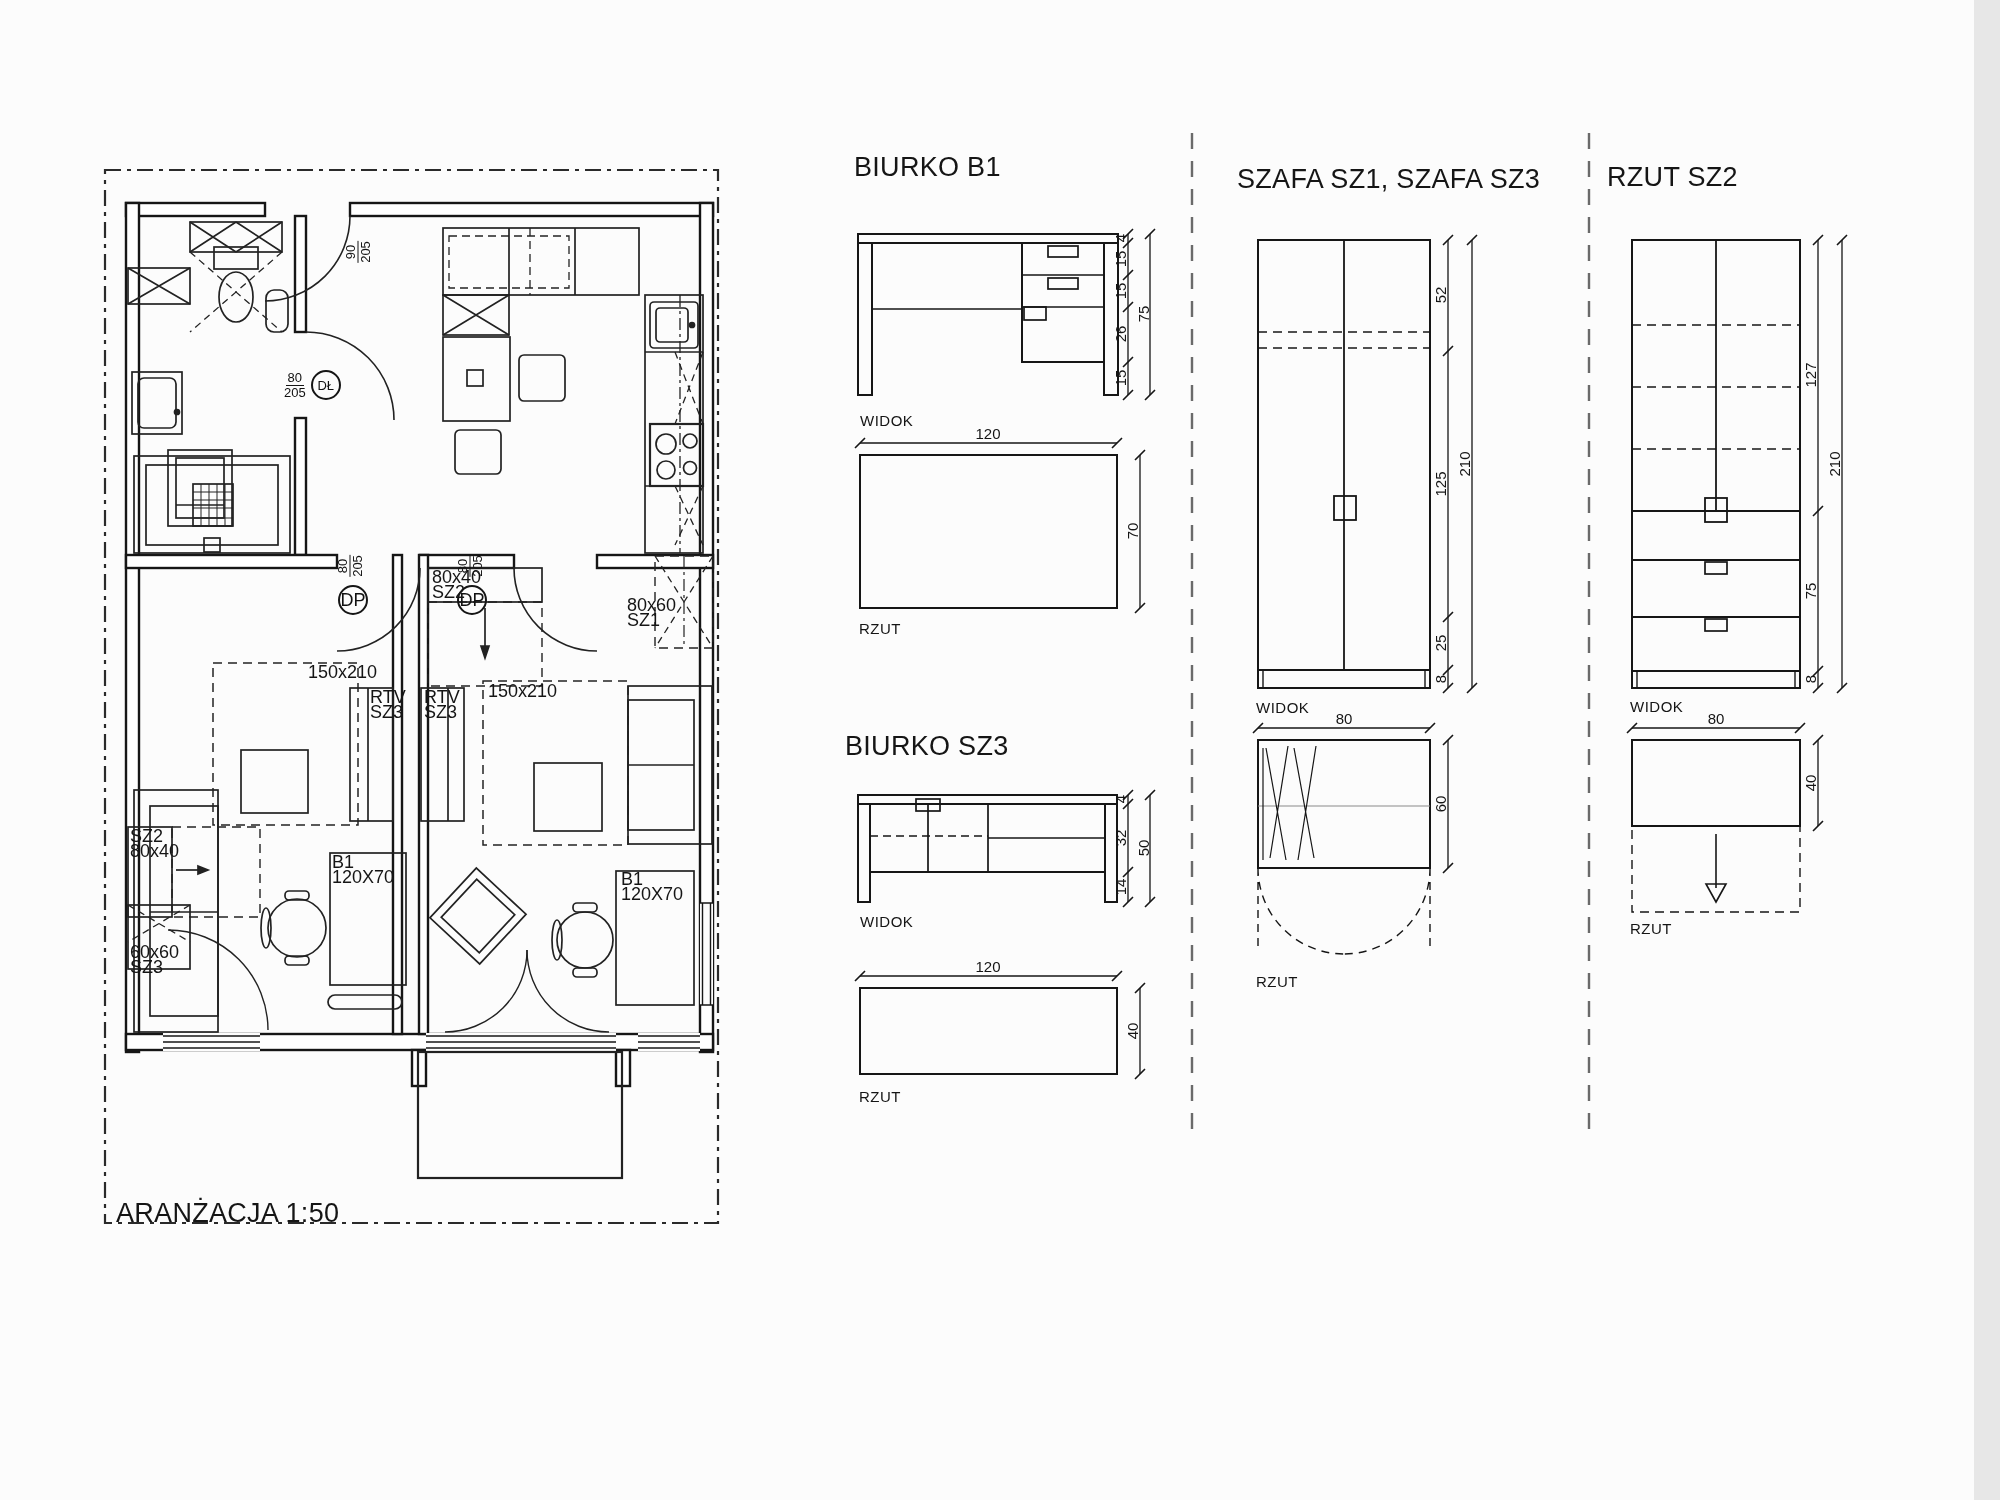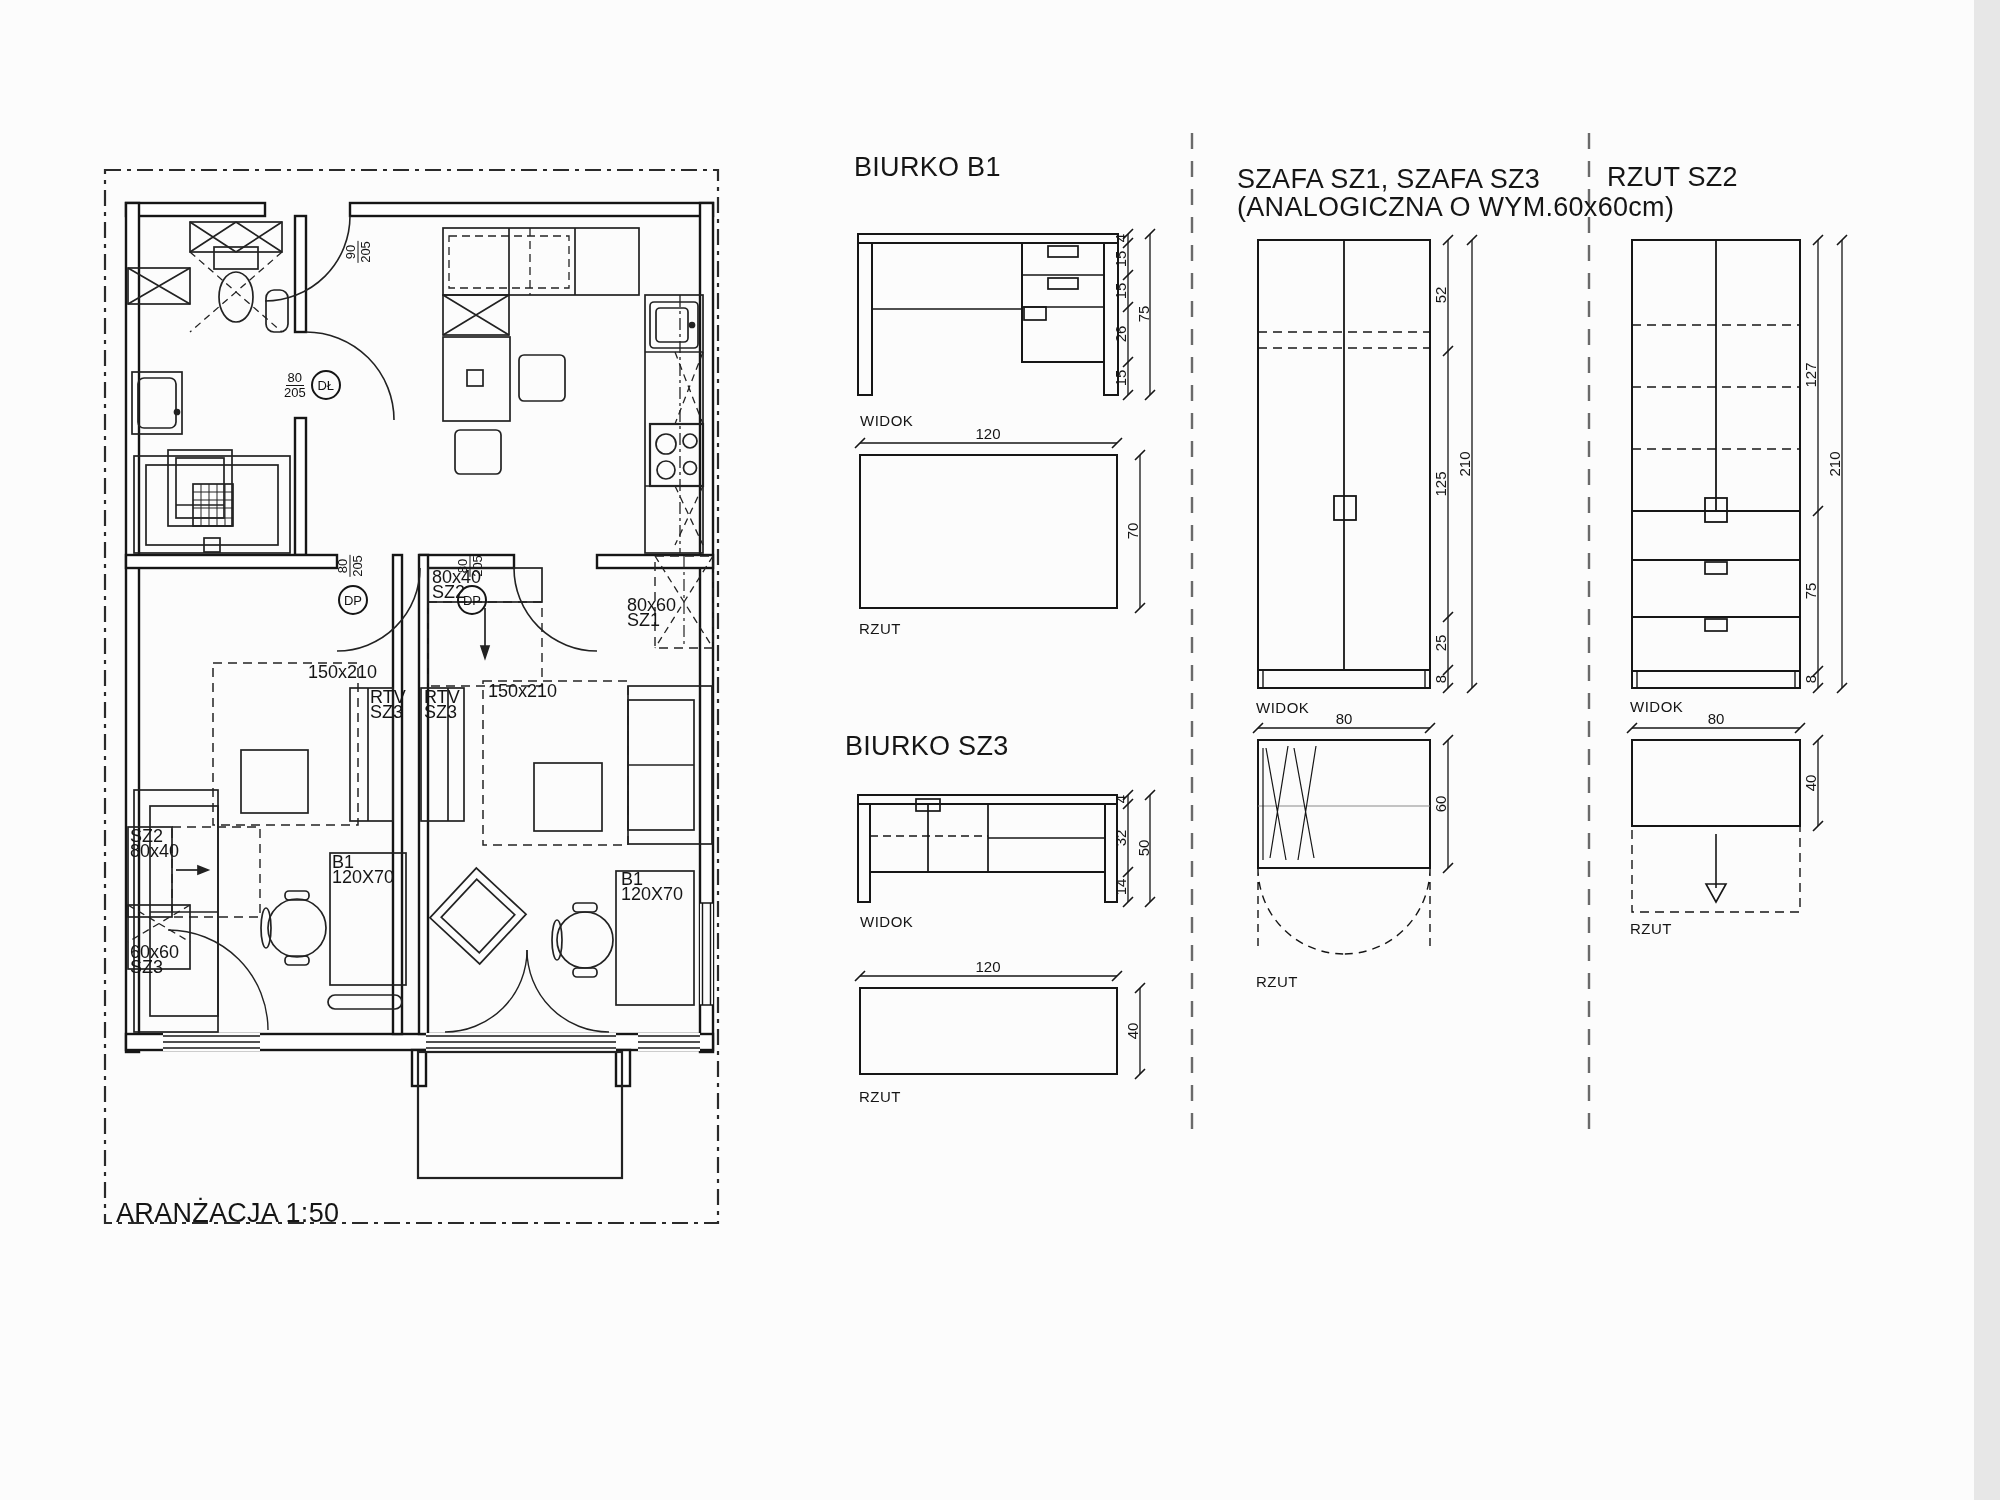--- a/index.html
+++ b/index.html
@@ -10,21 +10,21 @@
   .lbl{position:absolute;font-size:18px;line-height:15px;white-space:nowrap;color:#151515;}
   .t27{font-size:27px;line-height:30px;letter-spacing:.3px;margin-top:6px;}
   .t15{font-size:15px;line-height:16px;letter-spacing:.5px;margin-top:8px;}
   .hdim{position:absolute;font-size:15px;transform:translate(-50%,0);white-space:nowrap;color:#151515;}
   .vdim{position:absolute;font-size:15px;transform:translate(-50%,-50%) rotate(-90deg);white-space:nowrap;color:#151515;}
   .frac-v{position:absolute;transform:translate(-50%,-50%) rotate(-90deg);text-align:center;
           font-size:13px;line-height:14px;color:#151515;}
   .frac{display:flex;flex-direction:column;align-items:center;font-size:13px;line-height:14px;}
   .frac .num{border-bottom:1.5px solid #151515;padding:0 2px;}
   .dcirc{position:absolute;width:30px;height:30px;border:2px solid #151515;border-radius:50%;
-         display:flex;align-items:center;justify-content:center;font-size:13px;box-sizing:border-box;}
+         display:flex;align-items:center;justify-content:center;font-size:18px;box-sizing:border-box;}
   .dl-label{position:absolute;display:flex;align-items:center;gap:5px;}
   .dl-label .dcirc2{width:30px;height:30px;border:2px solid #151515;border-radius:50%;
          display:flex;align-items:center;justify-content:center;font-size:13px;box-sizing:border-box;}
 </style>
 </head>
 <body>
 
 <div class="sheet">
 
   <svg width="2000" height="1500" viewBox="0 0 2000 1500">
@@ -335,21 +335,20 @@
   <div class="lbl t15" style="left:860px;top:906px;">WIDOK</div>
   <div class="lbl t15" style="left:859px;top:1081px;">RZUT</div>
   <div class="hdim" style="left:988px;top:958px;">120</div>
   <div class="vdim" style="left:1132px;top:1031px;">40</div>
   <div class="vdim" style="left:1120px;top:799px;">4</div>
   <div class="vdim" style="left:1120px;top:838px;">32</div>
   <div class="vdim" style="left:1120px;top:887px;">14</div>
   <div class="vdim" style="left:1143px;top:848px;">50</div>
 
   <div class="lbl t27" style="left:1237px;top:158px;">SZAFA SZ1, SZAFA SZ3</div>
-  <div class="lbl t27" style="left:1237px;top:186px;">(ANALOGICZNA O WYM.60x60cm)</div>
   <div class="lbl t15" style="left:1256px;top:692px;">WIDOK</div>
   <div class="lbl t15" style="left:1256px;top:966px;">RZUT</div>
   <div class="hdim" style="left:1344px;top:710px;">80</div>
   <div class="vdim" style="left:1440px;top:804px;">60</div>
   <div class="vdim" style="left:1440px;top:295px;">52</div>
   <div class="vdim" style="left:1440px;top:484px;">125</div>
   <div class="vdim" style="left:1440px;top:643px;">25</div>
   <div class="vdim" style="left:1440px;top:679px;">8</div>
   <div class="vdim" style="left:1464px;top:464px;">210</div>
 

